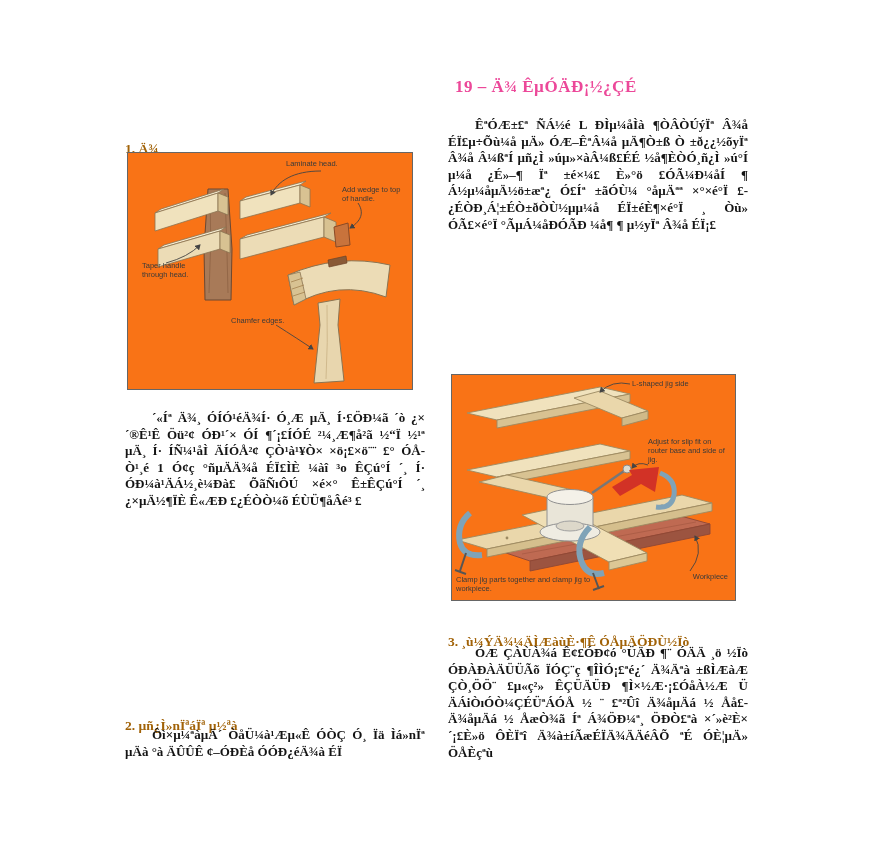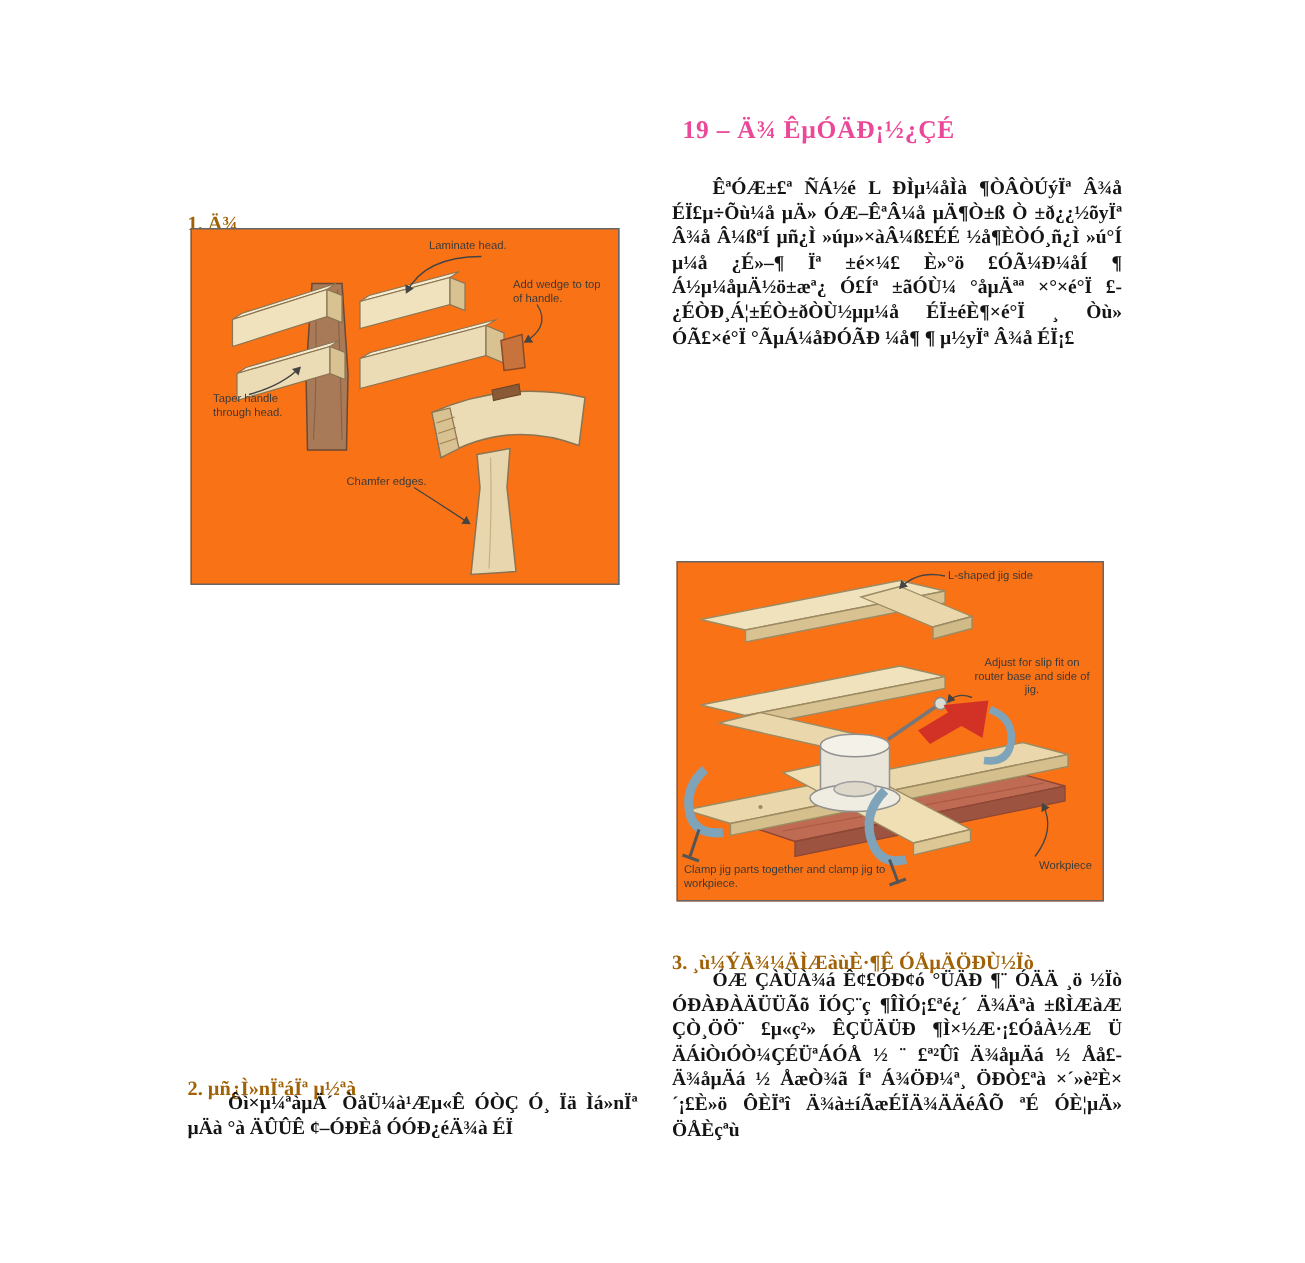--- a/index.html
+++ b/index.html
@@ -75,20 +75,21 @@
       <path d="M148,172 Q170,186 185,196" marker-end="url(#ah)"></path>
     </g>
   </svg>
   <div class="fig-label" style="left:158px;top:6px;width:95px;">Laminate head.</div>
   <div class="fig-label" style="left:214px;top:32px;width:66px;">Add wedge to top of handle.</div>
   <div class="fig-label" style="left:14px;top:108px;width:60px;">Taper handle through head.</div>
   <div class="fig-label" style="left:103px;top:163px;width:85px;">Chamfer edges.</div>
 </div>
 
 <div class="abs bodytext" style="left:125px;top:410px;width:300px;">
+  <p>´«Íª Ä¾¸ ÓÍÓ¹éÄ¾Í· Ó¸Æ µÄ¸ Í·£­ÖÐ¼ã ´ò ¿×´®Ê¹Ê Öü²¢ ÓÐ¹´× ÓÍ ¶´¡£ÍÓÉ ²¼¸Æ¶å²ã ½“Ï ½¹ª µÄ¸ Í· Í­Ñ¼¹åÌ ÄÍÓÅ­²¢ ÇÒ¹à¹¥Ò× ×ö¡£×ö¨¨ £° ÓÅ­ Ò¹¸é 1 Ó¢ç °ñµÄÄ¾å ÉÏ£­ÌÈ ¼àî ³o ÊÇú°Í ´¸ Í· ÓÐ¼à¹ÄÁ½¸è¼Ðà£ ÕãÑıÔÚ ×é×° Ê±ÊÇú°Í ´¸ ¿×µÄ½¶ÏÈ Ê«ÆÐ £­¿ÉÒÒ¼õ ÉÙÜ¶åÂé³ £</p>
 </div>
 
 <div class="abs heading" style="left:125px;top:696px;">2. µñ¿Ì»nÏªáÏª µ½ªà</div>
 
 <div class="abs bodytext" style="left:125px;top:727px;width:300px;">
   <p>Ôì×µ¼ªàµÄ´ ÒåÜ¼à¹Æ­µ«Ê ÓÒÇ Ó¸ Ïä Ìá»nÏª µÄà °à ÄÛÛÊ ¢–ÓÐÈå ÓÓÐ¿éÄ¾à ÉÏ</p>
 </div>
 
 <div class="abs bodytext" style="left:448px;top:117px;width:300px;">
   <p>ÊªÓÆ±£ª ÑÁ½é L ÐÌµ¼åÌà ¶ÒÂÒÚýÏª Â¾å ÉÏ£­µ÷Õù¼å µÄ» ÓÆ–ÊªÂ¼å µÄ¶Ò±ß Ò ±ð¿¿½õyÏª Â¾å Â¼ßªÍ µñ¿Ì »úµ»×àÂ¼ß£­ÉÉ ½å¶ÈÒÓ¸ñ¿Ì »ú°Í µ¼å ¿É»–¶ Ïª ±é×¼£ È»°ö £­ÓÃ¼Ð¼åÍ ¶ Á½µ¼åµÄ½ö±æª¿ Ó£Íª ±ãÓÙ¼ °åµÄªª ×°×é°Ï £­¿ÉÒÐ¸Á¦±ÉÒ±ðÒÙ½µµ¼å ÉÏ±éÈ¶×é°Ï ¸ Òù» ÓÃ£×é°Ï °ÃµÁ¼åÐÓÃÐ ¼å¶ ¶ µ½yÏª Â¾å ÉÏ¡£</p>
@@ -152,21 +153,21 @@
       <path d="M208,98 Q224,104 222,120 Q220,134 204,132" stroke="#7fa3b8" stroke-width="5"></path>
     </g>
 
     <g stroke="#444" stroke-width="0.9" fill="none">
       <path d="M178,9 Q160,5 148,17" marker-end="url(#ah2)"></path>
       <path d="M196,90 Q186,86 180,93" marker-end="url(#ah2)"></path>
       <path d="M238,196 Q252,178 243,161" marker-end="url(#ah2)"></path>
     </g>
   </svg>
   <div class="fig-label" style="left:180px;top:4px;width:98px;">L-shaped jig side</div>
-  <div class="fig-label" style="left:196px;top:62px;width:80px;text-align:center;">Adjust for slip fit on router base and side of jig.</div>
+  <div class="fig-label" style="left:196px;top:62px;width:80px;">Adjust for slip fit on router base and side of jig.</div>
   <div class="fig-label" style="left:4px;top:200px;width:135px;">Clamp jig parts together and clamp jig to workpiece.</div>
   <div class="fig-label" style="left:216px;top:197px;width:60px;text-align:right;">Workpiece</div>
 </div>
 
 <div class="abs heading" style="left:448px;top:612px;">3. ¸ù¼ÝÄ¾¼ÄÌÆàùÈ·¶Ê ÓÅµÄÖÐÙ½Ïò</div>
 
 <div class="abs bodytext" style="left:448px;top:645px;width:300px;">
   <p>ÓÆ ÇÀÙÀ¾á Ê¢£­ÓÐ¢ó °ÜÄÐ ¶¨ ÓÄÄ ¸ö ½Ïò ÓÐÀÐÀÄÜÜÃõ ÏÓÇ¨ç ¶ÎÌÓ¡£ªé¿´ Ä¾Äªà ±ßÌÆàÆ ÇÒ¸ÖÖ¨ £µ«ç²» ÊÇÜÄÜÐ ¶Ì×½Æ·¡£ÓåÀ½Æ Ü ÄÁiÒıÓÒ¼ÇÉÜªÁÓÅ ½ ¨ £ª²Ûî Ä¾åµÄá ½ Åå£­Ä¾åµÄá ½ ÅæÒ¾ã Íª Á¾ÖÐ¼ª¸ ÖÐÒ£ªà ×´»è²È×´¡£È»ö ÔÈÏªî Ä¾à±íÃæÉÏÄ¾ÄÄéÂÕ ªÉ ÓÈ¦µÄ» ÖÅÈçªù</p>
 </div>
 

